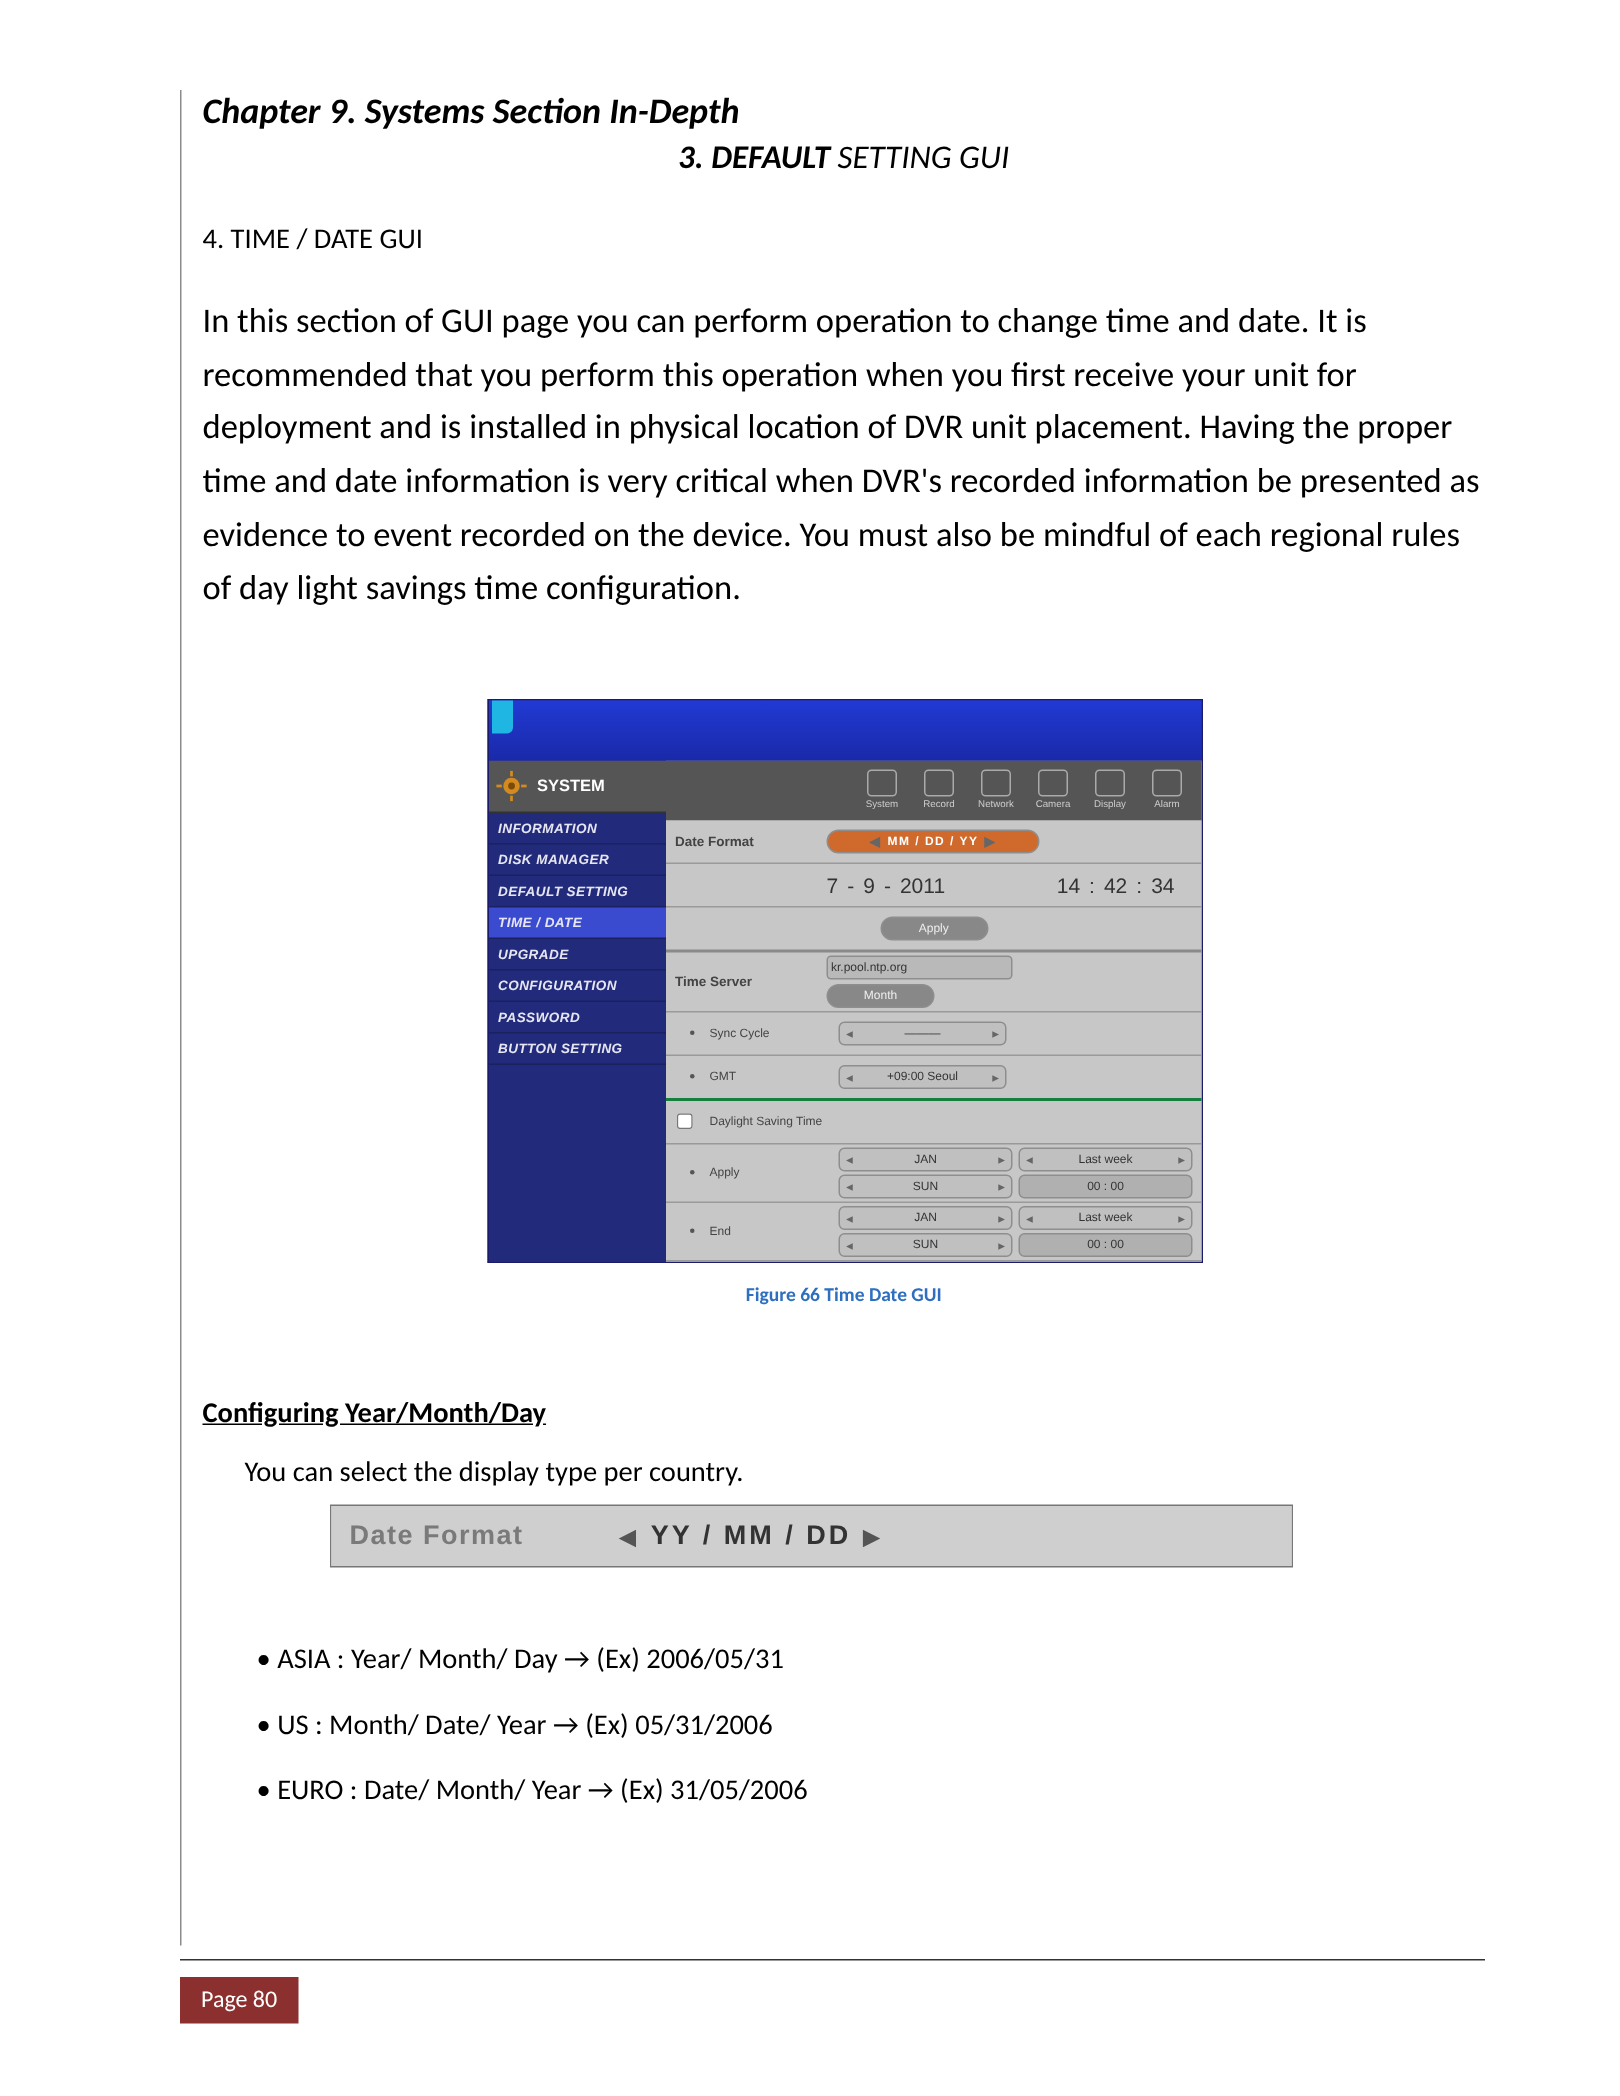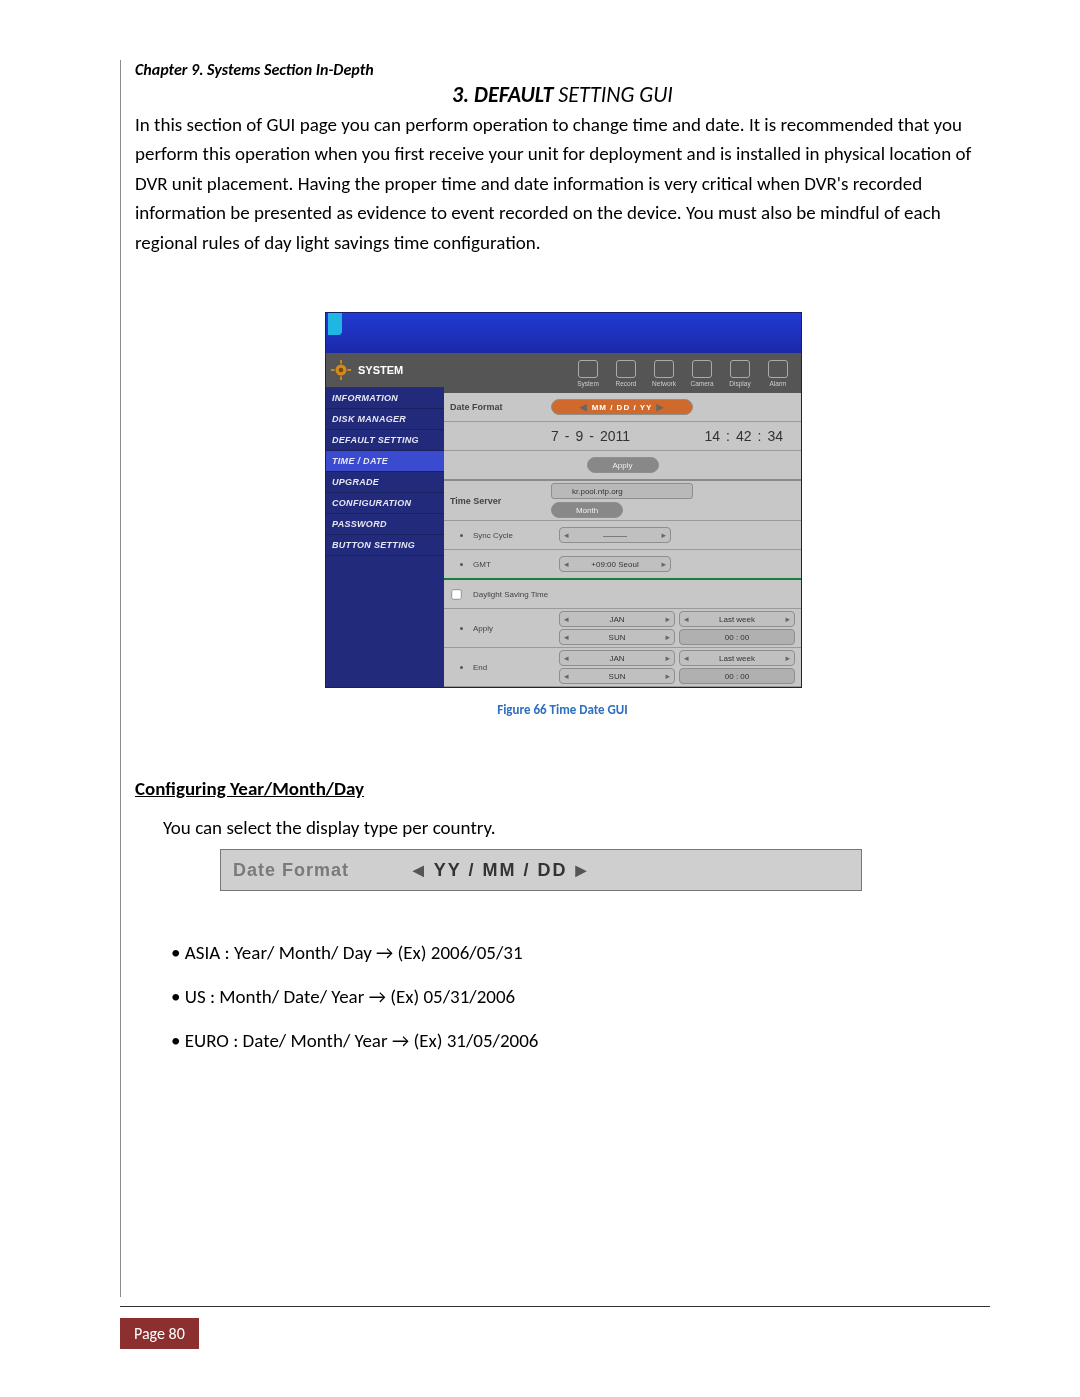--- a/index.html
+++ b/index.html
@@ -1,22 +1,22 @@
 <!DOCTYPE html>
 <html><head>
 <meta charset="utf-8">
 <style>
   html,body{margin:0;padding:0;background:#fff;color:#000;font-family:Calibri,Arial,sans-serif}
   .page{width:1080px;min-height:1397px;margin:0 auto;position:relative;box-sizing:border-box;padding:60px 90px 80px 135px}
   .left-rule{position:absolute;left:120px;top:60px;bottom:100px;width:1px;background:#8b8b8b}
-  .chapter-title{font-style:italic;font-size:16px;font-weight:700;margin-bottom:6px}
+  .chapter-title{font-style:italic;font-size:24px;font-weight:700;margin-bottom:6px}
   .right-sub{font-style:italic;font-size:22px;font-weight:700;text-align:center;margin-top:-4px}
   .right-sub .light{font-weight:400}
   .section-label{font-size:19px;margin-top:30px}
-  .body-para{font-size:19px;line-height:1.55;margin-top:2px}
+  .body-para{font-size:23px;line-height:1.55;margin-top:26px}
   .fig-wrap{margin:55px auto 10px;width:475px}
   .dvr{width:475px;background:#2b2fb0;border:1px solid #1a1c6b;font-family:Verdana,Arial,sans-serif;font-size:10px;color:#fff}
   .dvr-top{height:40px;background:linear-gradient(#213ad4,#1a29a8);position:relative}
   .dvr-top .tab{position:absolute;left:2px;top:0;width:14px;height:22px;background:#20b6e4;border-bottom-right-radius:4px}
   .dvr-main{display:flex}
   .dvr-side{width:118px;background:#212a7b}
   .dvr-side .hdr{display:flex;align-items:center;gap:6px;background:#555;color:#fff;font-weight:700;font-size:11px;padding:6px 6px 6px 4px;border-bottom:1px solid #333}
   .dvr-side .hdr .gear{width:22px;height:22px;display:inline-block;position:relative}
   .dvr-side .hdr .gear svg{width:22px;height:22px}
   .side-item{color:#e6e6f3;font-size:9px;font-weight:700;font-style:italic;letter-spacing:.3px;padding:5px 6px;border-bottom:1px solid #1a2060}
@@ -57,20 +57,21 @@
 
 <div class="page">
   <div class="left-rule"></div>
 
   <div class="chapter-title">Chapter 9. Systems Section In-Depth</div>
   <div class="right-sub">
     <span>3.</span>
     <span>DEFAULT</span><span class="light"> SETTING GUI</span>
   </div>
 
+  <div class="section-label">4. TIME / DATE GUI</div>
   <div class="body-para">In this section of GUI page you can perform operation to change time and date.  It is recommended that you perform this operation when you first receive your unit for deployment and is installed in physical location of DVR unit placement. Having the proper time and date information is very critical when DVR's recorded information be presented as evidence to event recorded on the device. You must also be mindful of each regional rules of day light savings time configuration.</div>
 
   <div class="fig-wrap">
     <div class="dvr">
       <div class="dvr-top">
           <span class="tab"></span>
         </div>
       <div class="dvr-main">
         <div class="dvr-side">
           <div class="hdr">
@@ -156,21 +157,21 @@
               </div>
             </div>
 
             <div class="row" style="justify-content:center;border-bottom:2px solid #8a8a8a">
               <div class="box pill btn-apply">Apply</div>
             </div>
 
             <div class="row" style="flex-wrap:wrap">
               <div class="lab">Time Server</div>
               <div style="flex:1">
-                <div class="box" style="width:120px;justify-content:flex-start;padding-left:20px;border-radius:3px">kr.pool.ntp.org</div>
+                <div class="box" style="width:120px;justify-content:flex-start;padding-left:2px;border-radius:3px">kr.pool.ntp.org</div>
                 <div class="box pill" style="width:70px;margin-top:3px;background:#888;color:#eee">Month</div>
               </div>
             </div>
 
             <div class="row">
               <span class="bullet"></span>
               <div class="sublab" style="width:80px">Sync Cycle</div>
               <div class="spin" style="width:110px">
                 <span class="arrow">◂</span>
                   <span class="v">———</span>

